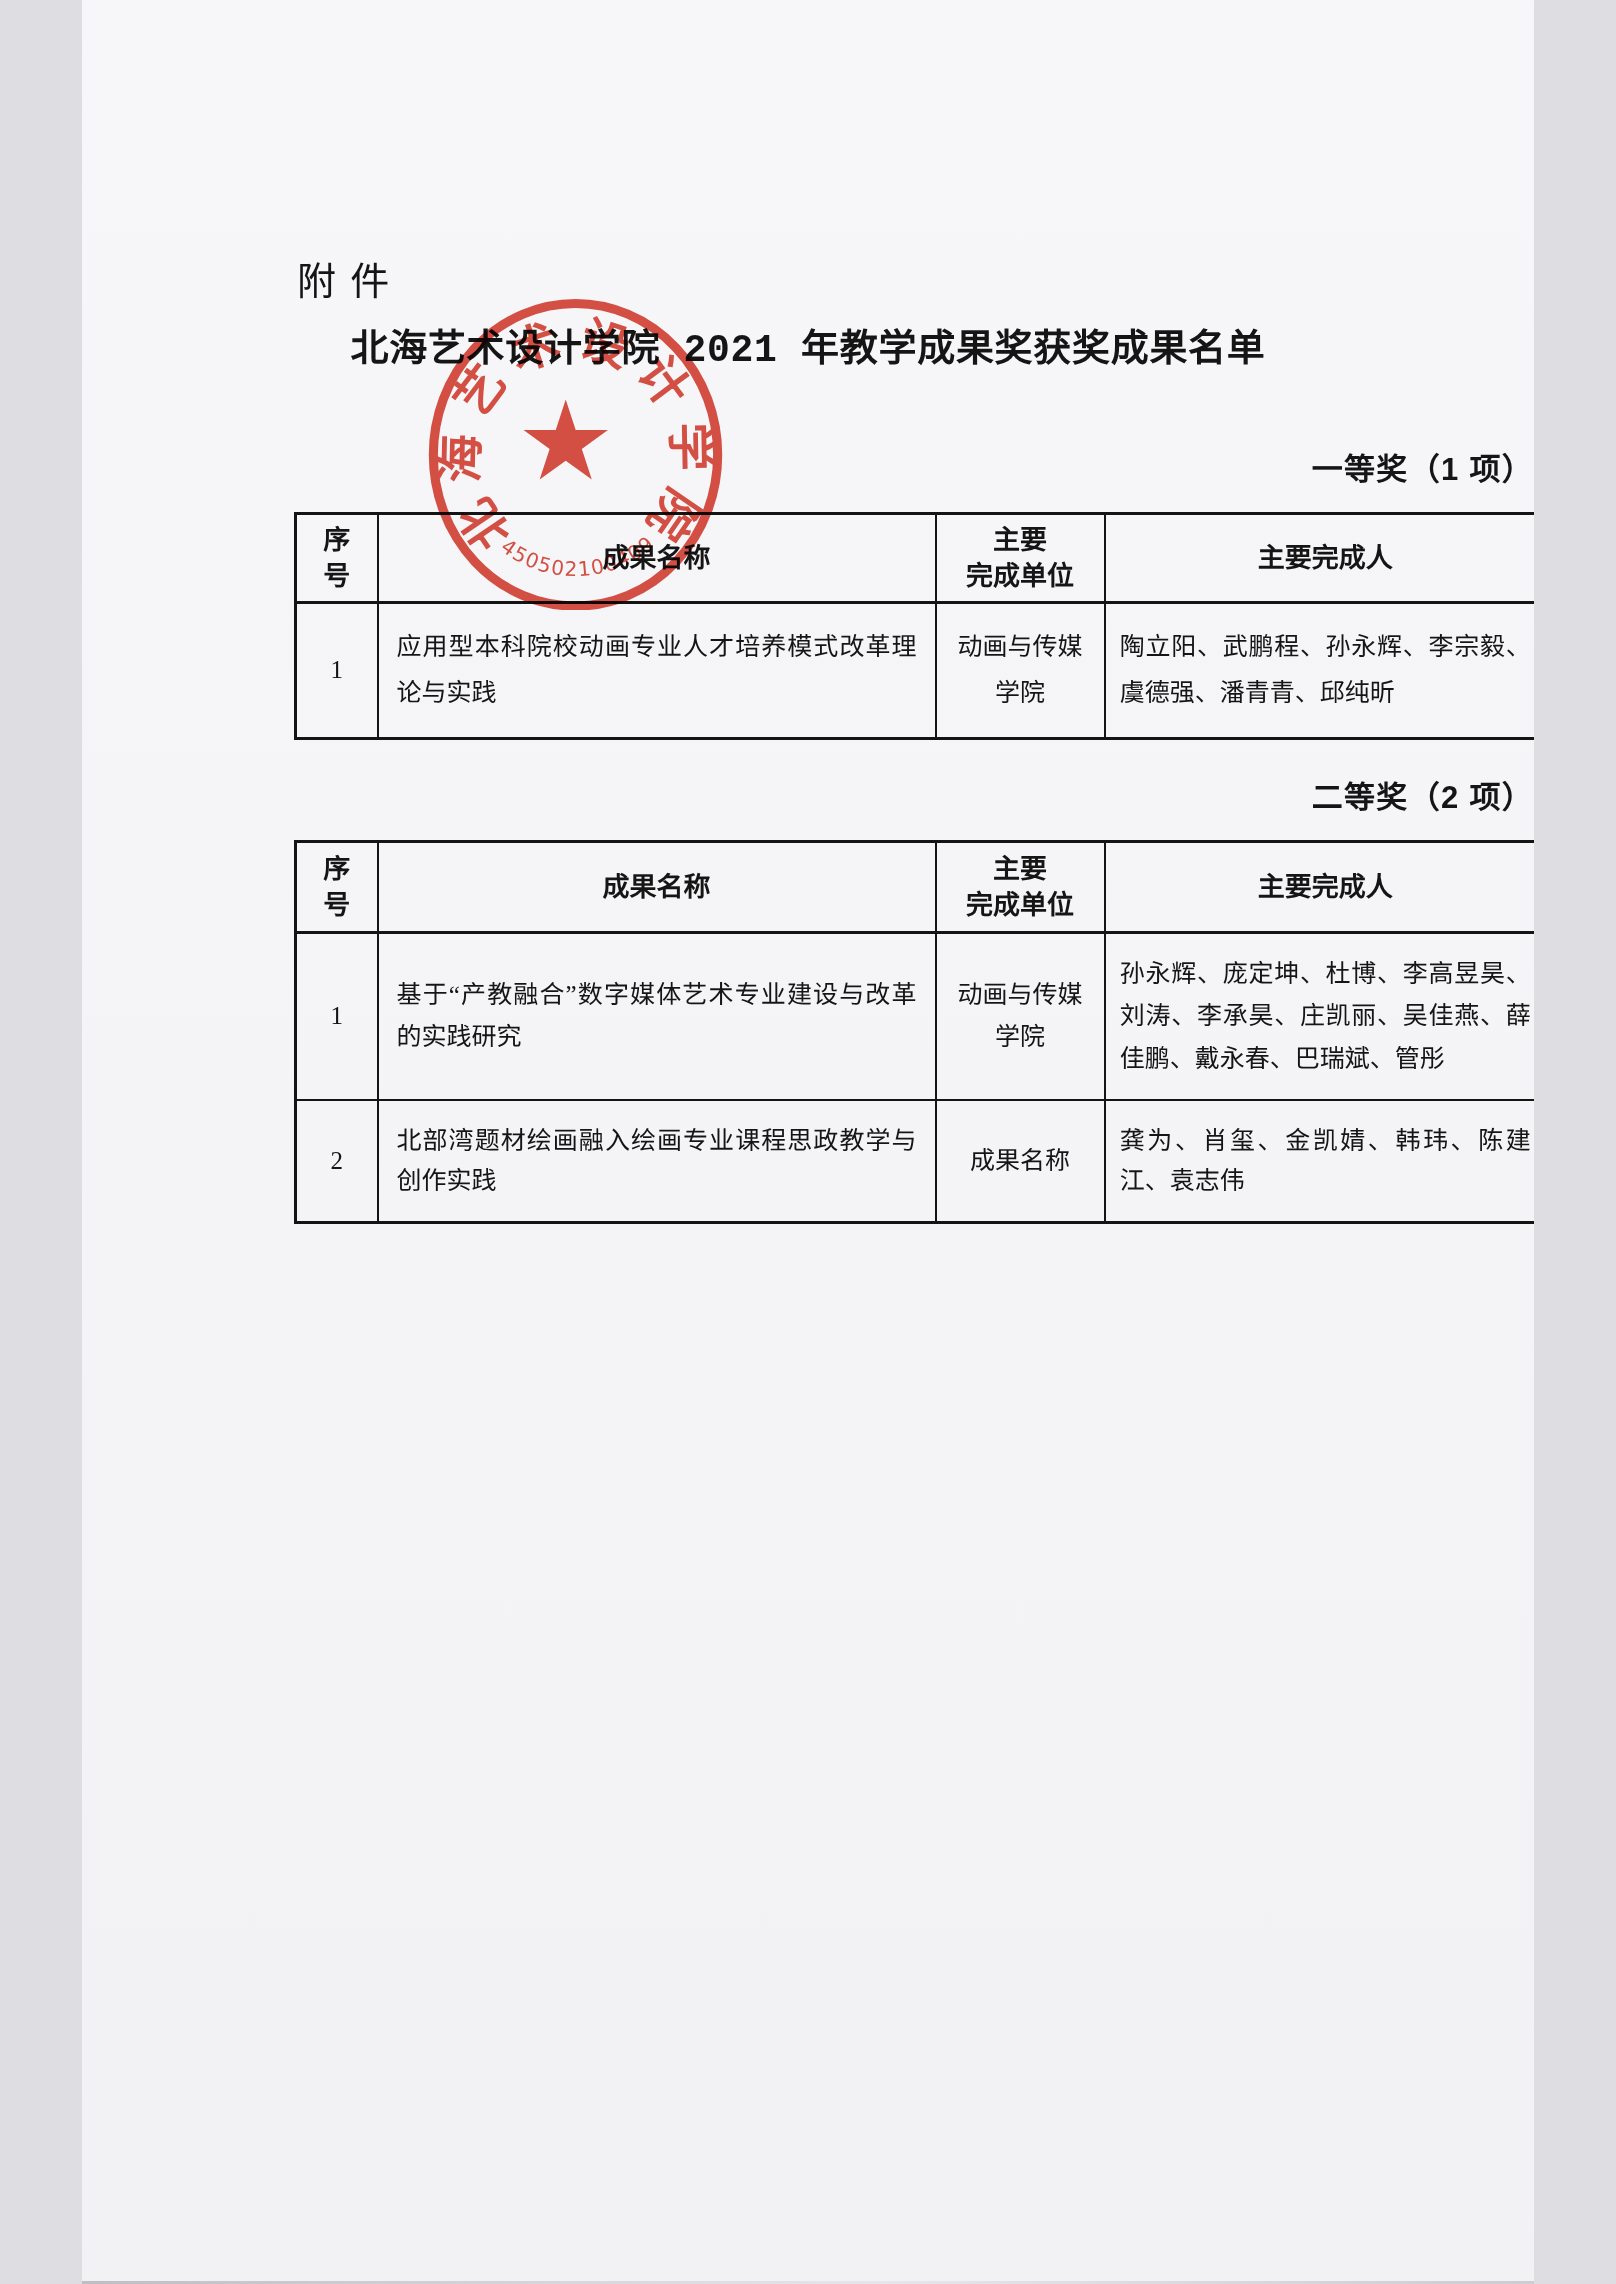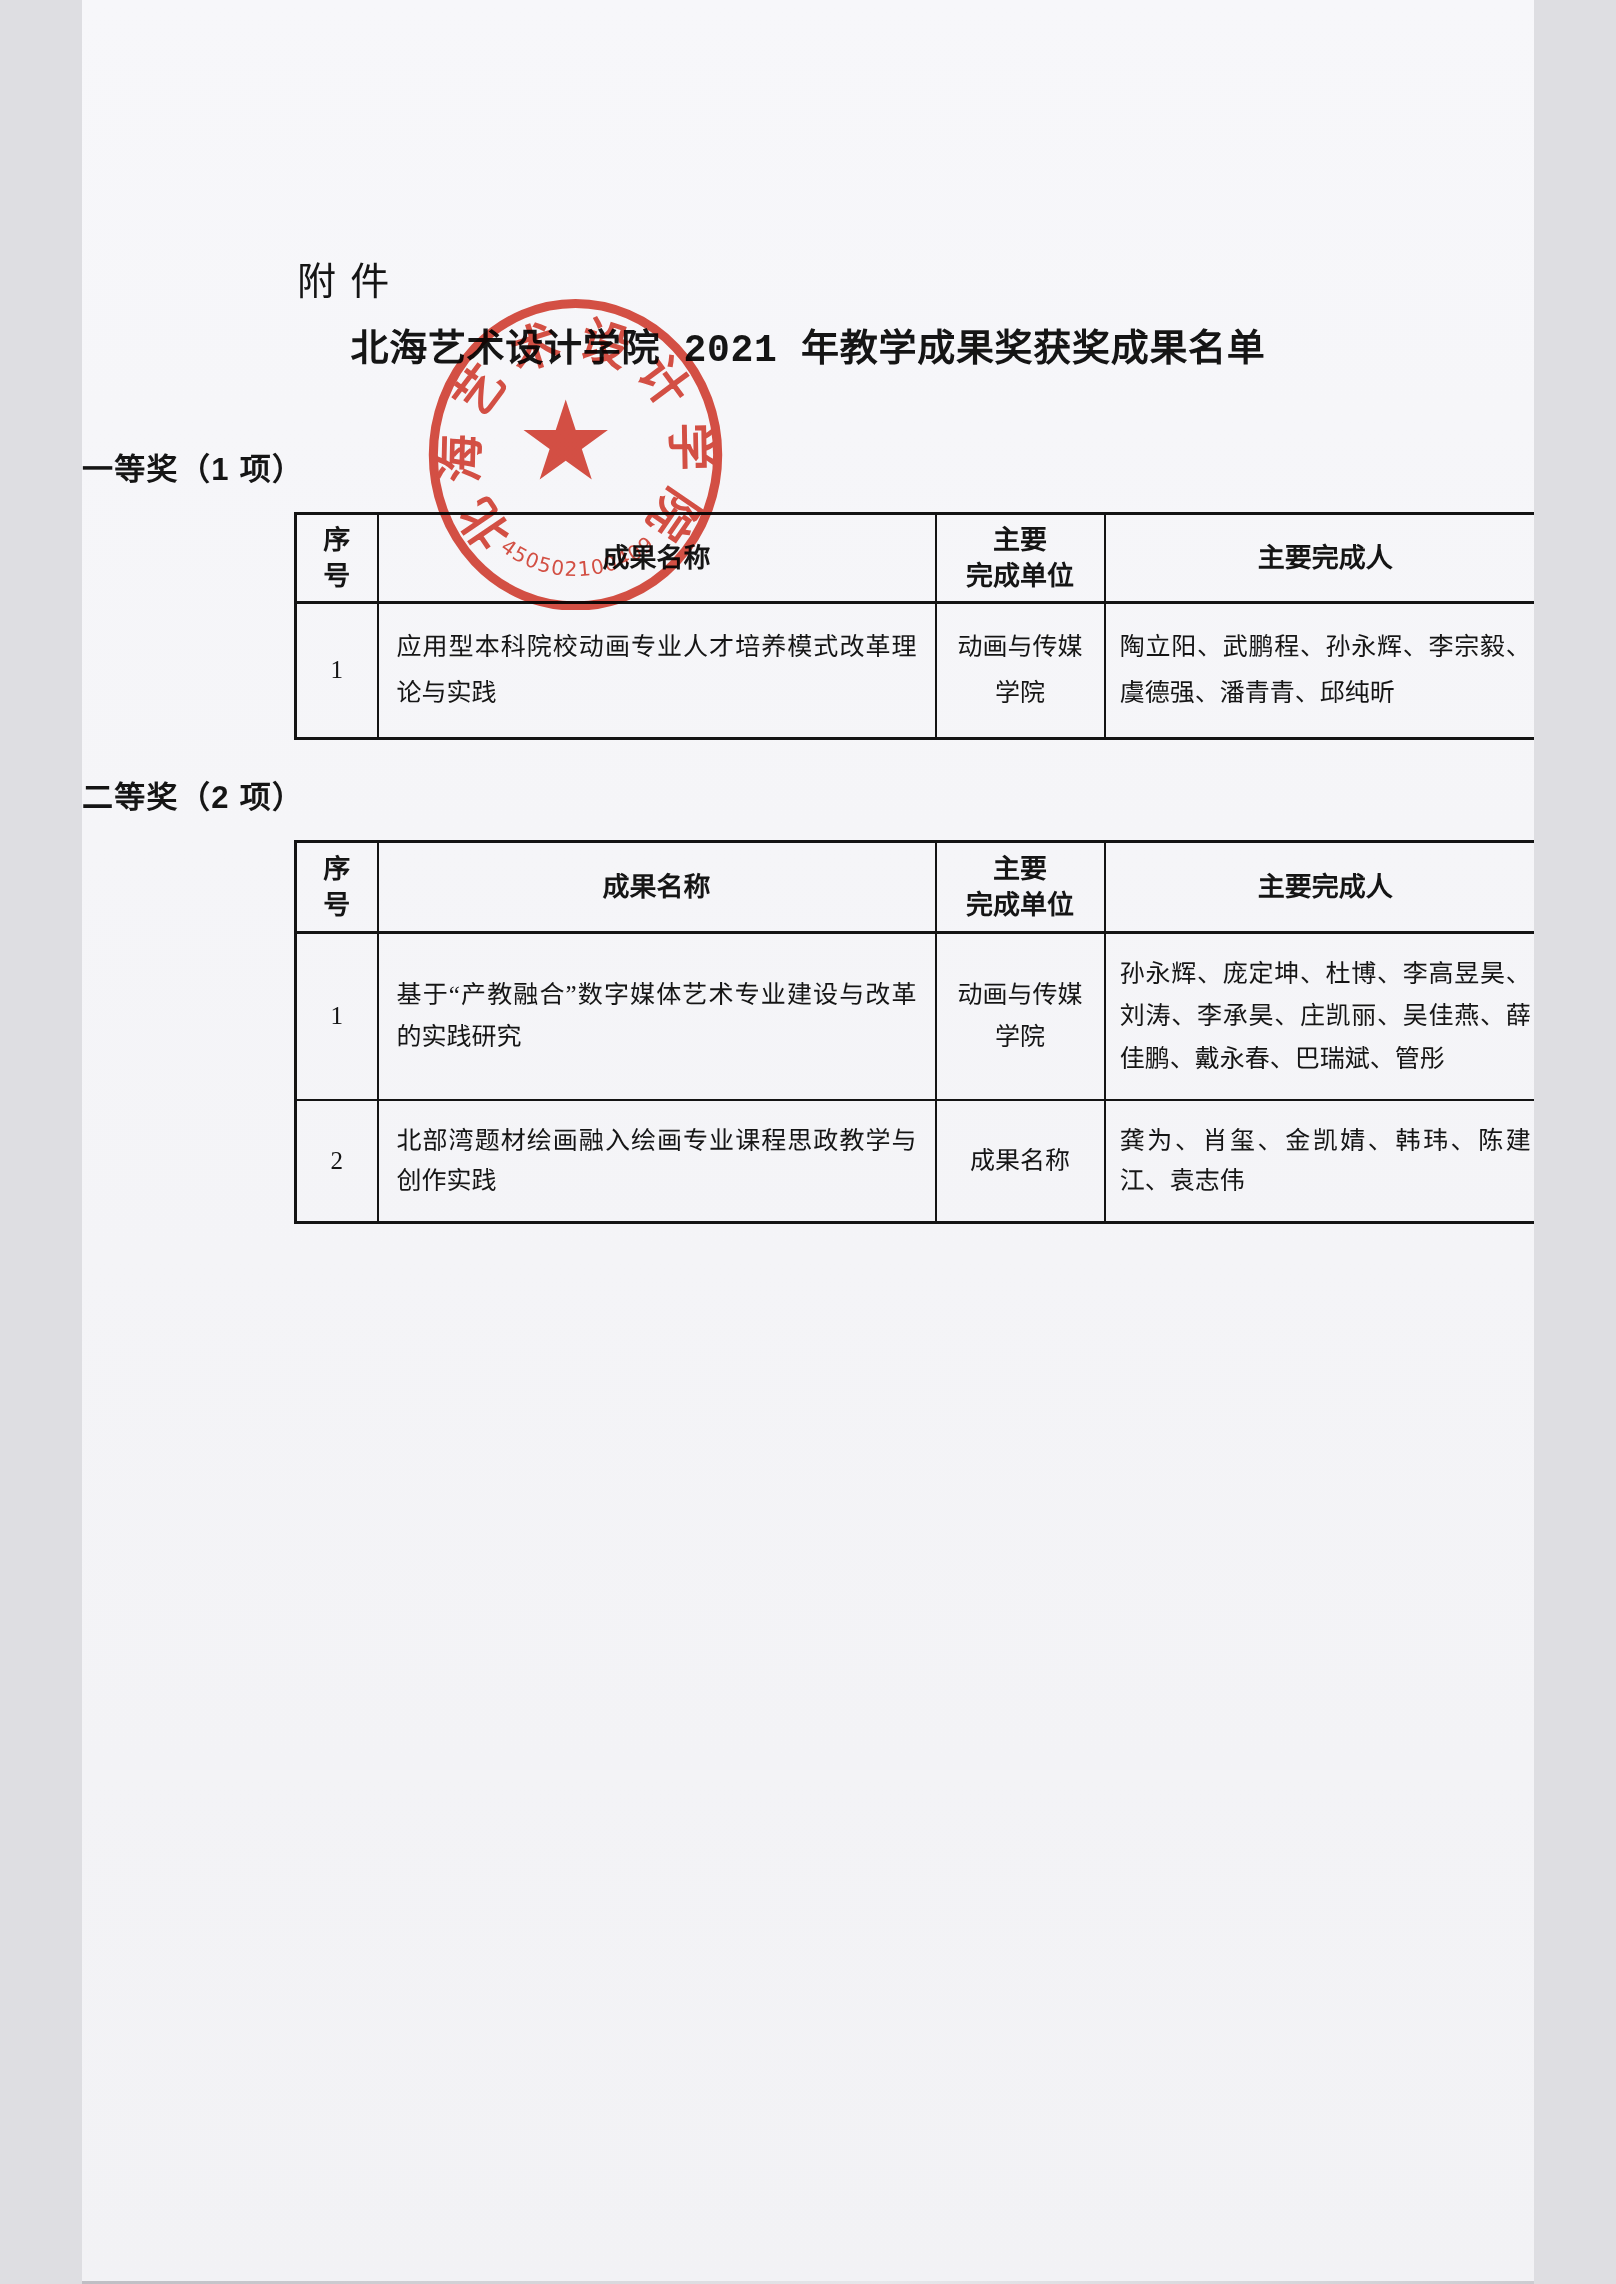--- a/index.html
+++ b/index.html
@@ -22,21 +22,21 @@
     font-family:"Liberation Serif","DejaVu Serif",serif;
   }
   .doc-title{
     position:absolute;left:0;right:0;top:317px;margin:0;
     text-align:center;
     font-size:38px;font-weight:700;letter-spacing:0.7px;
     font-family:Liberation Mono, monospace;
   }
   .award-heading{
     position:absolute;left:0;right:0;margin:0;
-    text-align:left;
+    text-align:right;
     font-size:31px;font-weight:700;letter-spacing:1.3px;
     font-family:"Liberation Sans","DejaVu Sans",sans-serif;
   }
   .heading-first{top:444px;}
   .heading-second{top:772px;}
 
   table.results{
     position:absolute;left:212px;
     width:1251px;
     border-collapse:collapse;table-layout:fixed;

